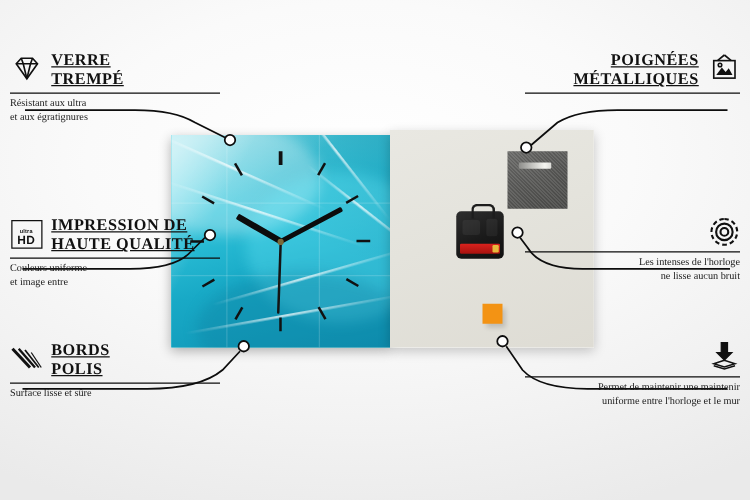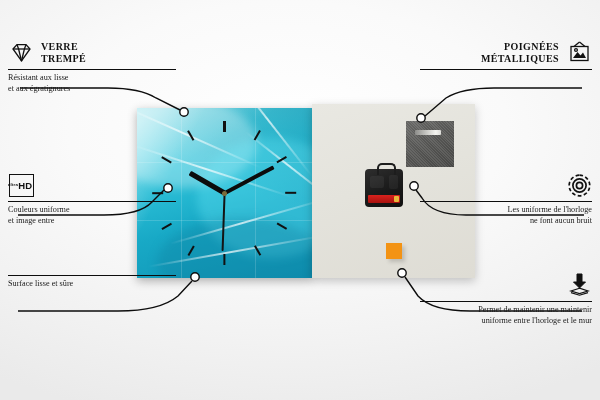--- a/index.html
+++ b/index.html
@@ -51,25 +51,26 @@
     display: flex;
     align-items: center;
     gap: 7px;
   }
   .feature.right .feat-head {
     flex-direction: row-reverse;
   }
   .feat-title {
     font-family: "Liberation Serif", serif;
     font-weight: bold;
-    font-size: 10px;
+    font-size: 13px;
     letter-spacing: 0.4px;
     line-height: 1.18;
     color: #111111;
     text-transform: uppercase;
+    text-decoration: underline;
   }
   .feature.left  .feat-title { text-align: left; }
   .feature.right .feat-title { text-align: right; }
 
   .feat-rule {
     height: 1.2px;
     background: #0d0d0d;
     margin: 3px 0 3px 0;
   }
   .feat-desc {
@@ -87,20 +88,21 @@
     display: flex;
     align-items: center;
     justify-content: center;
   }
   .icon svg { display: block; }
   .hd-box {
     width: 23px;
     height: 21px;
     border: 1.3px solid #111;
     display: flex;
+    flex-direction: column;
     align-items: center;
     justify-content: flex-end;
     line-height: 1;
   }
   .hd-ultra {
     font-family: "Liberation Sans", sans-serif;
     font-size: 4.4px;
     font-weight: bold;
     letter-spacing: 0.2px;
     color: #111;
@@ -389,37 +391,51 @@
             <path d="M4 6 L8 1.6 L17 1.6 L21 6 L12.5 18 Z"></path>
             <path d="M4 6 L21 6"></path>
             <path d="M8 1.6 L9.6 6 L12.5 18"></path>
             <path d="M17 1.6 L15.4 6 L12.5 18"></path>
           </g>
         </svg>
       </span>
       <span class="feat-title"><span>VERRE</span><br><span>TREMPÉ</span></span>
     </div>
     <div class="feat-rule"></div>
-    <div class="feat-desc"><span>Résistant aux lisse</span><br><span>et aux égratignures</span></div>
+    <div class="feat-desc"><span>Résistant aux ultra</span><br><span>et aux égratignures</span></div>
   </div>
 
   <div class="feature left" style="top:172px;">
     <div class="feat-head">
       <span class="icon">
         <span class="hd-box">
           <span class="hd-ultra">ultra</span>
           <span class="hd-main">HD</span>
         </span>
       </span>
+      <span class="feat-title"><span>IMPRESSION DE</span><br><span>HAUTE QUALITÉ</span></span>
     </div>
     <div class="feat-rule"></div>
     <div class="feat-desc"><span>Couleurs uniforme</span><br><span>et image entre</span></div>
   </div>
 
   <div class="feature left" style="top:272px;">
+    <div class="feat-head">
+      <span class="icon">
+        <svg width="26" height="20" viewBox="0 0 26 20">
+          <g stroke="#111" fill="none">
+            <path d="M2 2 L16 17" stroke-width="2.4"></path>
+            <path d="M7 2 L20 17" stroke-width="1.9"></path>
+            <path d="M12 3 L23 17" stroke-width="1.4"></path>
+            <path d="M17 5 L25 17" stroke-width="1"></path>
+          </g>
+        </svg>
+      </span>
+      <span class="feat-title"><span>BORDS</span><br><span>POLIS</span></span>
+    </div>
     <div class="feat-rule"></div>
     <div class="feat-desc"><span>Surface lisse et sûre</span></div>
   </div>
 
   <div class="feature right" style="top:40px;">
     <div class="feat-head">
       <span class="icon">
         <svg width="25" height="24" viewBox="0 0 25 24">
           <g stroke="#111" fill="none" stroke-width="1.3">
             <path d="M12.5 1 L18 5.5"></path>
@@ -441,21 +457,21 @@
         <svg width="25" height="25" viewBox="0 0 25 25">
           <g stroke="#111" fill="none" stroke-width="1.7">
             <path d="M12.5 2.2 A10.3 10.3 0 1 1 12.4 2.2" stroke-dasharray="3.6 2.4"></path>
             <circle cx="12.5" cy="12.5" r="6.6"></circle>
             <circle cx="12.5" cy="12.5" r="3.1"></circle>
           </g>
         </svg>
       </span>
     </div>
     <div class="feat-rule"></div>
-    <div class="feat-desc"><span>Les uniforme de l'horloge</span><br><span>ne font aucun bruit</span></div>
+    <div class="feat-desc"><span>Les intenses de l'horloge</span><br><span>ne lisse aucun bruit</span></div>
   </div>
 
   <div class="feature right" style="top:272px;">
     <div class="feat-head">
       <span class="icon">
         <svg width="25" height="24" viewBox="0 0 25 24">
           <g fill="#111" stroke="#111">
             <path d="M10 1 L15 1 L15 9 L18.5 9 L12.5 15 L6.5 9 L10 9 Z" stroke-width="1"></path>
           </g>
           <g fill="none" stroke="#111" stroke-width="1.2">

